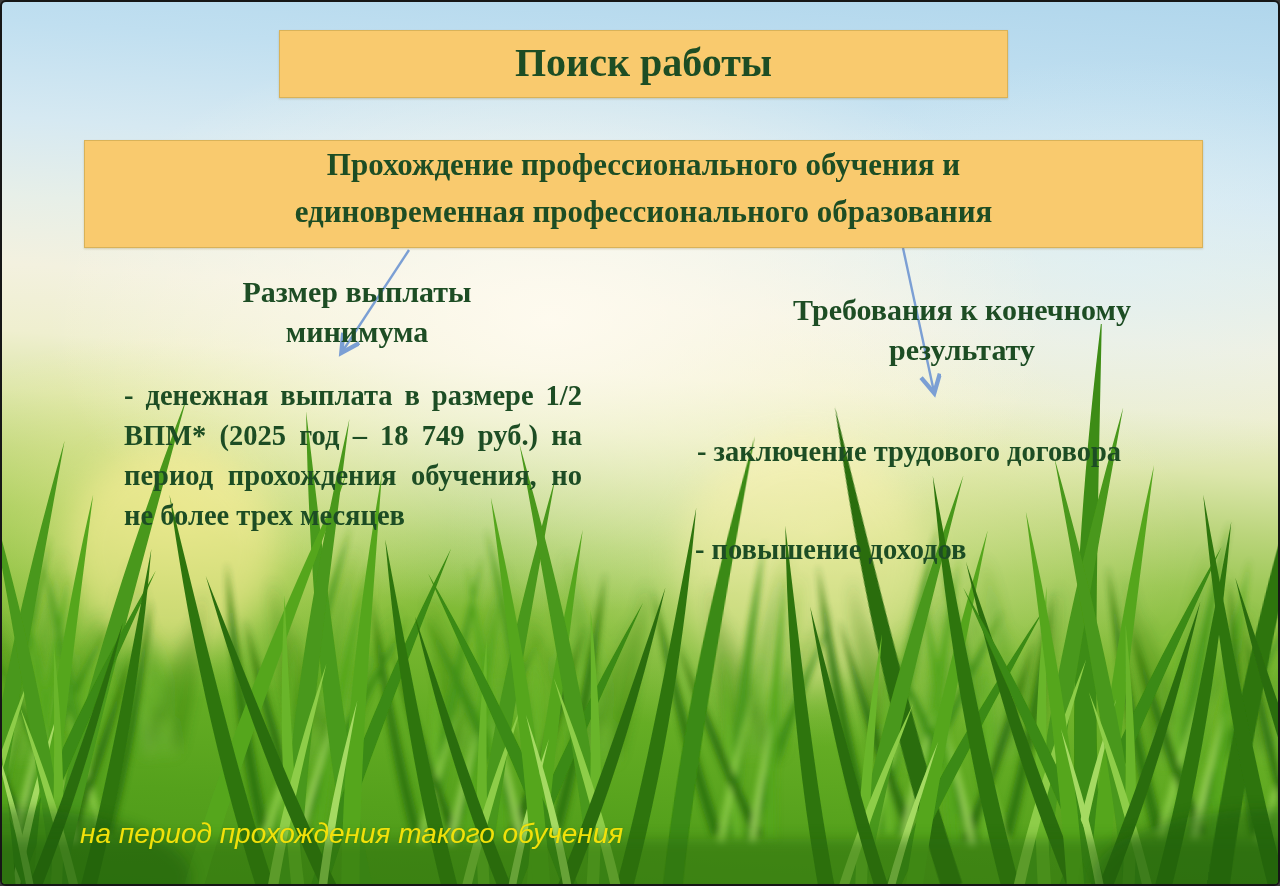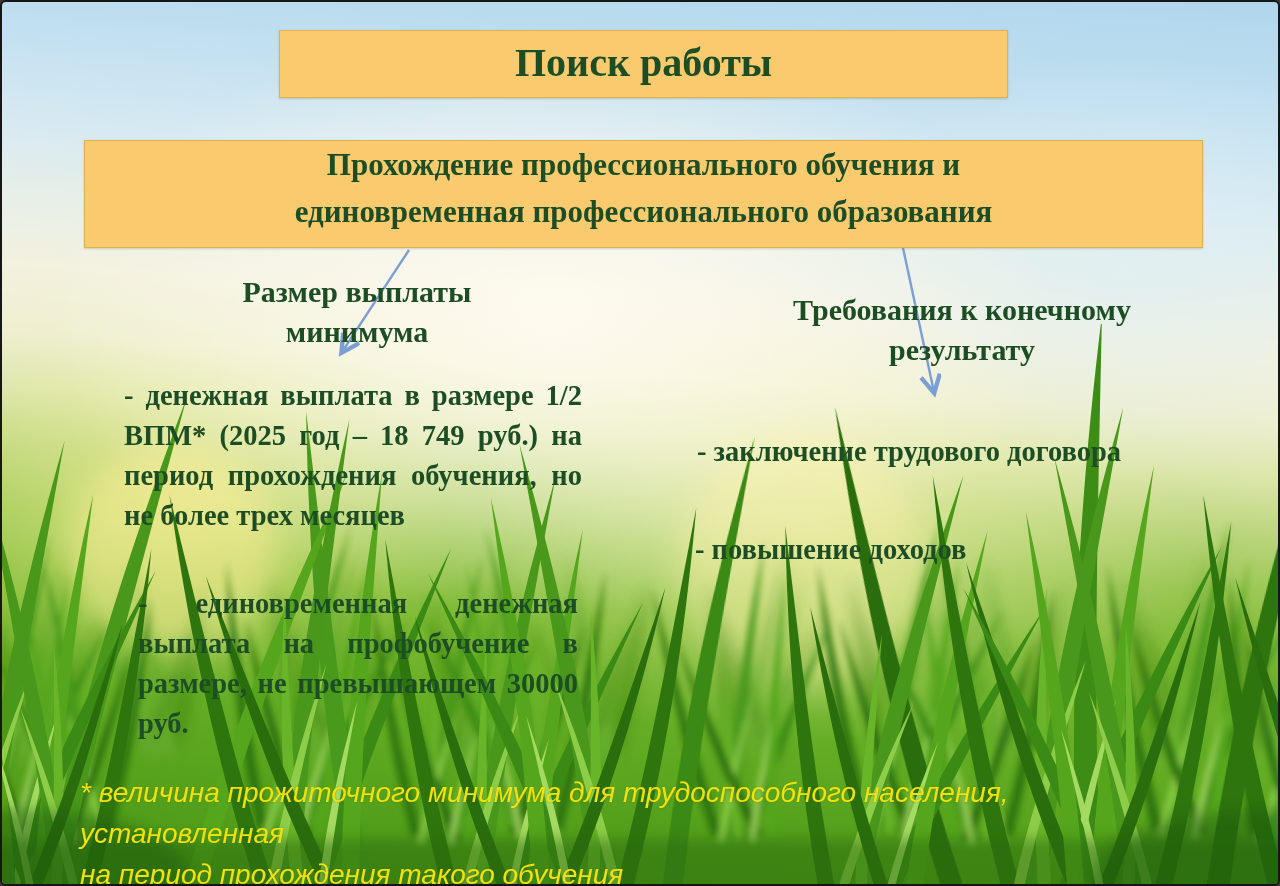--- a/index.html
+++ b/index.html
@@ -185,23 +185,22 @@
     <div>Размер выплаты</div>
     <div>минимума</div>
   </div>
 
   <div class="col-heading heading-right">
     <div>Требования к конечному</div>
     <div>результату</div>
   </div>
 
   <p class="body-text para1">- денежная выплата в размере 1/2 ВПМ* (2025 год – 18&nbsp;749 руб.) на период прохождения обучения, но не более трех месяцев</p>
-  <p class="body-text para2">- единовременная денежная выплата на профобучение в размере, не превышающем 30000 руб.</p>
 
   <p class="bullet bullet1">- заключение трудового договора</p>
   <p class="bullet bullet2">- повышение доходов</p>
 
   <p class="footnote">
-    <span>* величина прожиточного минимума для трудоспособного населения, установленная</span><br>
+    <br>
     <span>на период прохождения такого обучения</span>
   </p>
 
 </div>
 
 </body></html>

